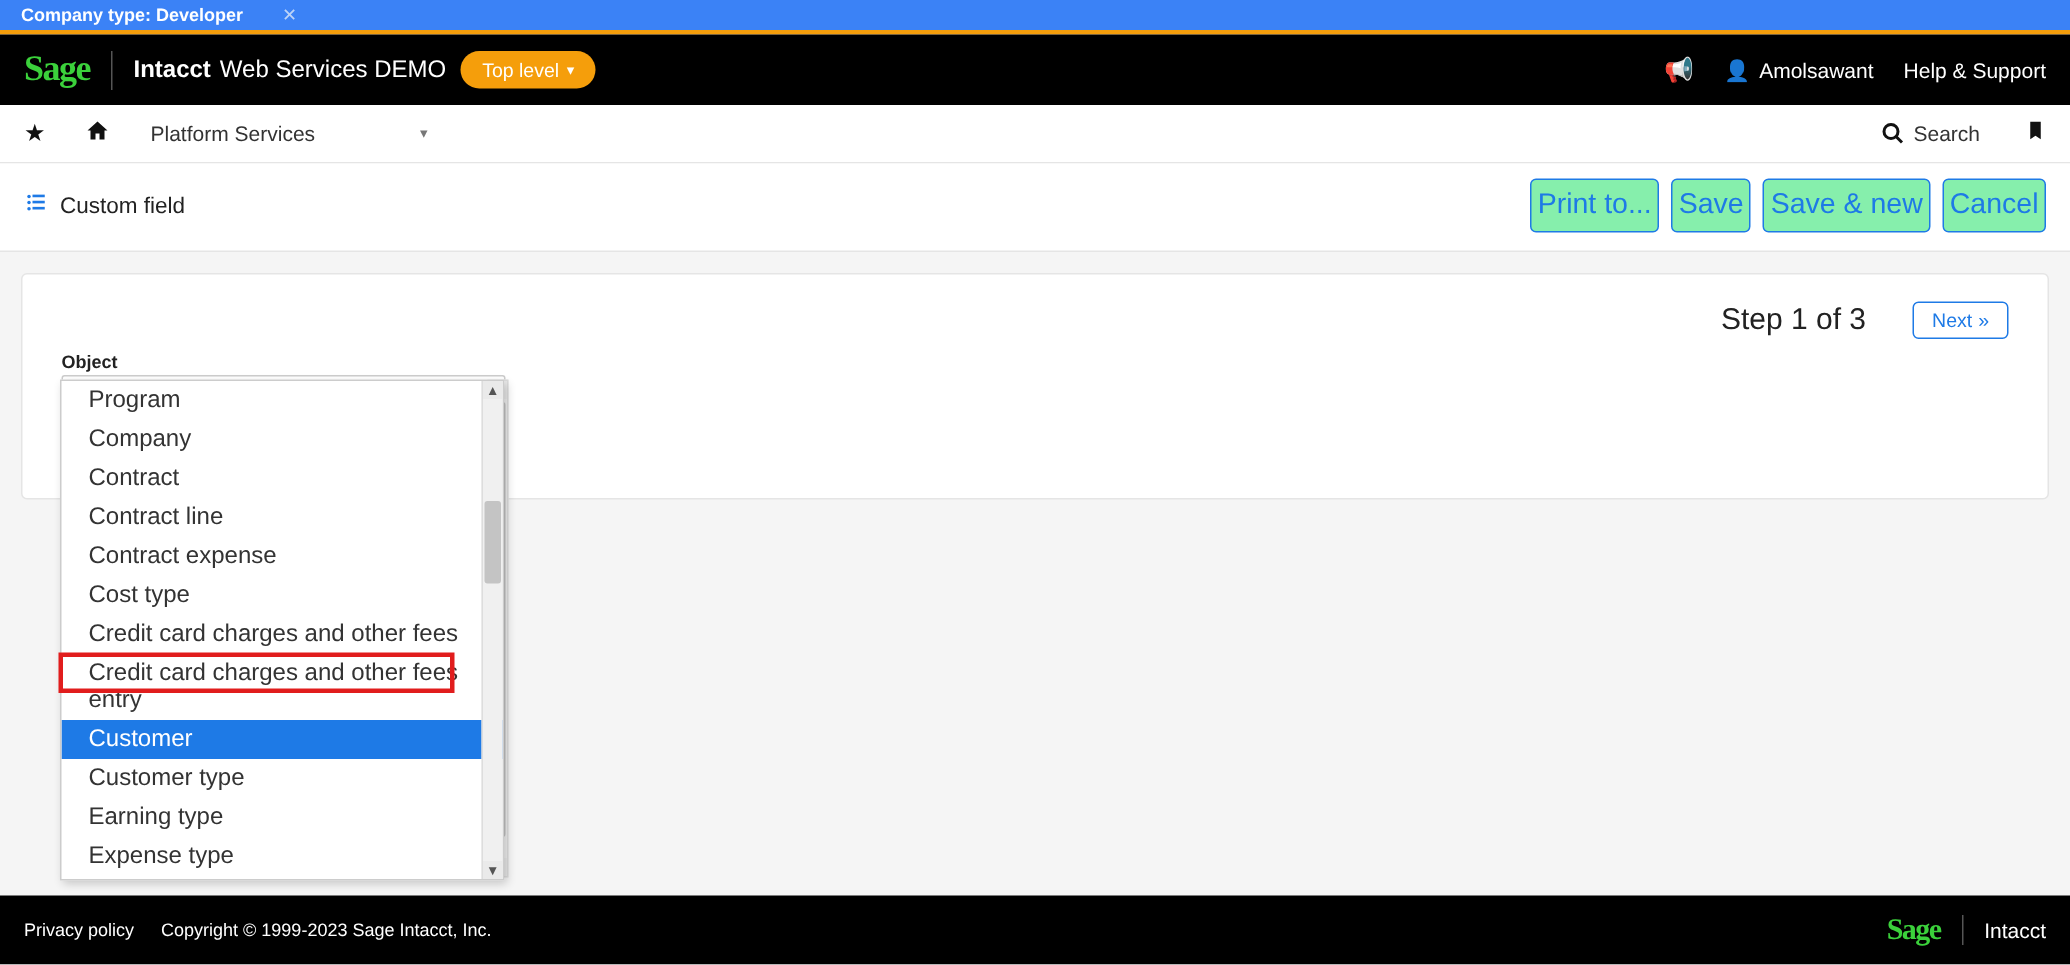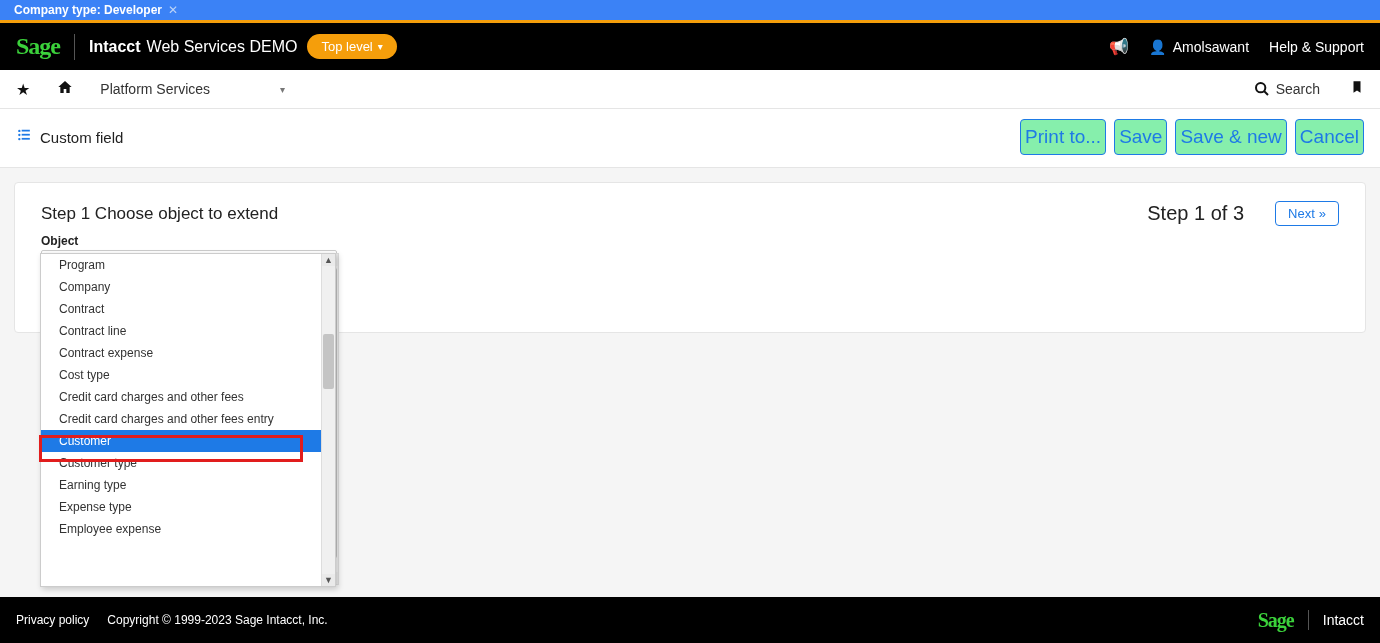--- a/index.html
+++ b/index.html
@@ -1,18 +1,18 @@
 <!DOCTYPE html>
 <html><head>
 <meta charset="utf-8">
 <style>
 * { margin: 0; padding: 0; box-sizing: border-box; font-family: Arial, Helvetica, sans-serif; }
 body { width: 1380px; height: 643px; overflow: hidden; background: #f5f5f5; position: relative; }
 
-.top-banner { background: #3b82f6; color: #fff; height: 20px; font-size: 12px; display: flex; align-items: center; padding-left: 14px; font-weight: bold; }
+.top-banner { background: #3b82f6; color: #fff; height: 20px; font-size: 12px; display: flex; align-items: center; padding-left: 14px; font-weight: bold; gap: 20px; }
 .top-banner .close-x { margin-left: 6px; color: #bcd3f7; cursor: pointer; font-weight: normal; }
 
 .orange-strip { height: 3px; background: #f59e0b; }
 
 .header-bar { background: #000; height: 47px; display: flex; align-items: center; color: #fff; padding: 0 16px; }
 .sage-logo { color: #3bd13b; font-size: 24px; font-weight: bold; font-family: Georgia, serif; letter-spacing: -1px; }
 .header-divider { width: 1px; height: 26px; background: #555; margin: 0 14px; }
 .intacct-text { font-size: 16px; font-weight: bold; }
 .demo-text { font-size: 16px; margin-left: 6px; }
 .top-level-btn { background: #f59e0b; color: #fff; border-radius: 14px; padding: 5px 14px; font-size: 13px; margin-left: 10px; display: flex; align-items: center; cursor: pointer; }
@@ -39,21 +39,21 @@
 .step-row { display:flex; align-items:center; }
 .step-title { font-size: 17px; color:#222; }
 .step-of { margin-left:auto; font-size: 20px; color:#222; }
 .next-btn { border: 1px solid #1e7ae6; background:#fff; color:#1e7ae6; padding: 4px 12px; border-radius:4px; font-size:13px; margin-left:31px; cursor:pointer; display:flex; align-items:center; gap:4px; }
 .field-label { font-size: 12px; color:#222; margin-top: 8px; font-weight:bold; }
 .select-box { width: 296px; height: 22px; border:1px solid #ccc; border-radius:2px; background:#fff; display:flex; align-items:center; padding: 0 8px; font-size:12px; color:#333; margin-top:2px; position:relative; cursor:pointer; }
 .select-box .chev { margin-left:auto; font-size:10px; color:#777; }
 
 .dropdown { position:absolute; left:40px; top:253px; width:296px; background:#fff; border:1px solid #ccc; box-shadow: 2px 2px 6px rgba(0,0,0,0.2); z-index:30; }
 .dropdown-inner { height: 332px; overflow:hidden; position:relative; }
-.opt { padding: 4px 18px; font-size: 12px; color:#333; cursor:pointer; }
+.opt { padding: 4px 18px; font-size: 16px; color:#333; cursor:pointer; }
 .opt.selected { background:#1e7ae6; color:#fff; }
 .red-highlight { position:absolute; border:3px solid #e11d1d; pointer-events:none; }
 .dd-scroll-track { position:absolute; right:0; top:0; bottom:0; width:14px; background:#f0f0f0; border-left:1px solid #ddd; }
 .dd-scroll-arrow { height:12px; text-align:center; font-size:9px; color:#555; line-height:12px; background:#eaeaea; cursor:pointer; }
 .dd-scroll-thumb { position:absolute; left:1px; right:1px; background:#c4c4c4; border-radius:2px; }
 
 .outer-scroll { position:absolute; right:322px; top:253px; width:14px; height:332px; background:#f0f0f0; border:1px solid #ddd; z-index:29; }
 .outer-scroll .sthumb { position:absolute; left:1px; right:1px; top:14px; height:290px; background:#c4c4c4; border-radius:2px; }
 
 .footer { position:absolute; bottom:0; left:0; right:0; height:46px; background:#000; color:#fff; display:flex; align-items:center; padding: 0 16px; font-size:12px; }
@@ -133,21 +133,20 @@
   <div class="page-buttons">
     <button class="btn-outline">Print to...</button>
     <button class="btn-outline">Save</button>
     <button class="btn-outline">Save &amp; new</button>
     <button class="btn-outline">Cancel</button>
   </div>
 </div>
 
 <div class="content-card">
   <div class="step-row">
-    <span class="step-title">Step 1 Choose object to extend</span>
     <span class="step-of">Step 1 of 3</span>
     <button class="next-btn">
       <span>Next</span>
       <span>»</span>
     </button>
   </div>
   <div class="field-label">Object</div>
   <div class="select-box">
     <span>Customer</span>
     <span class="chev">▾</span>

